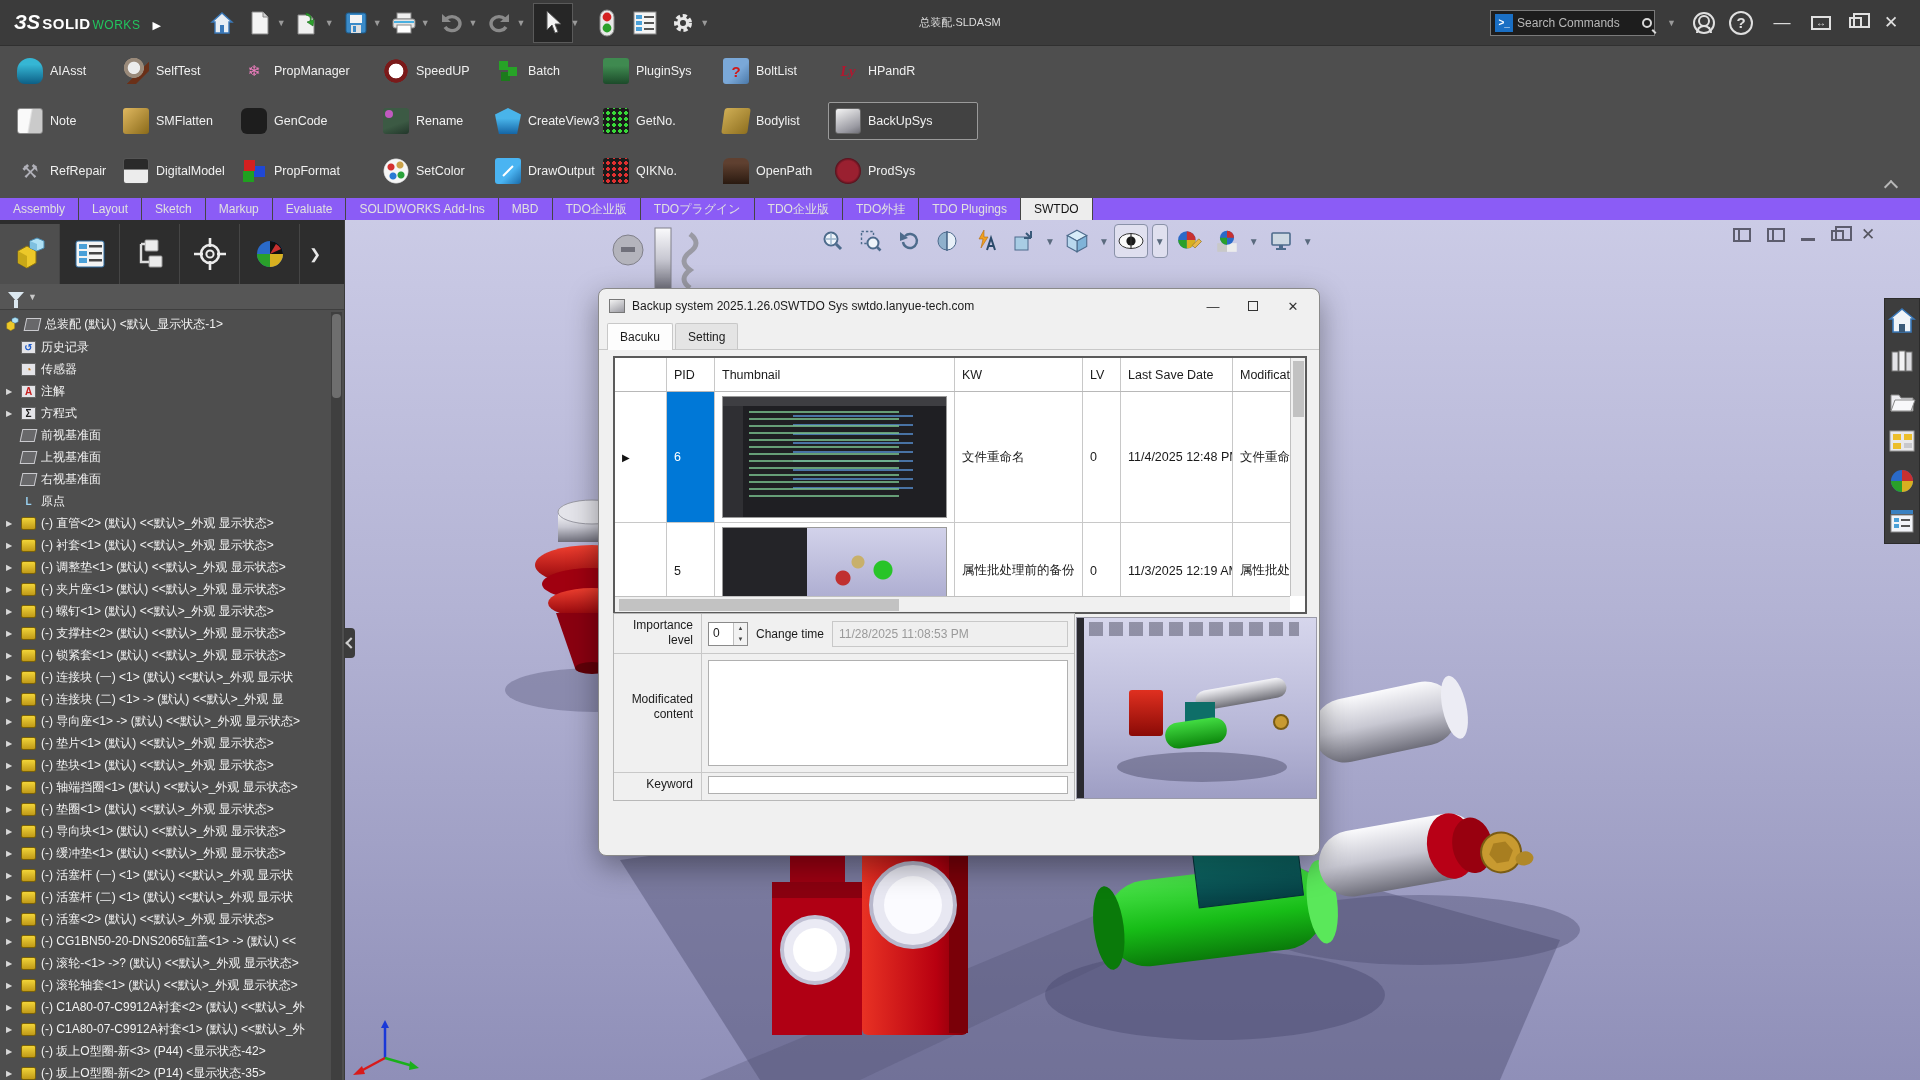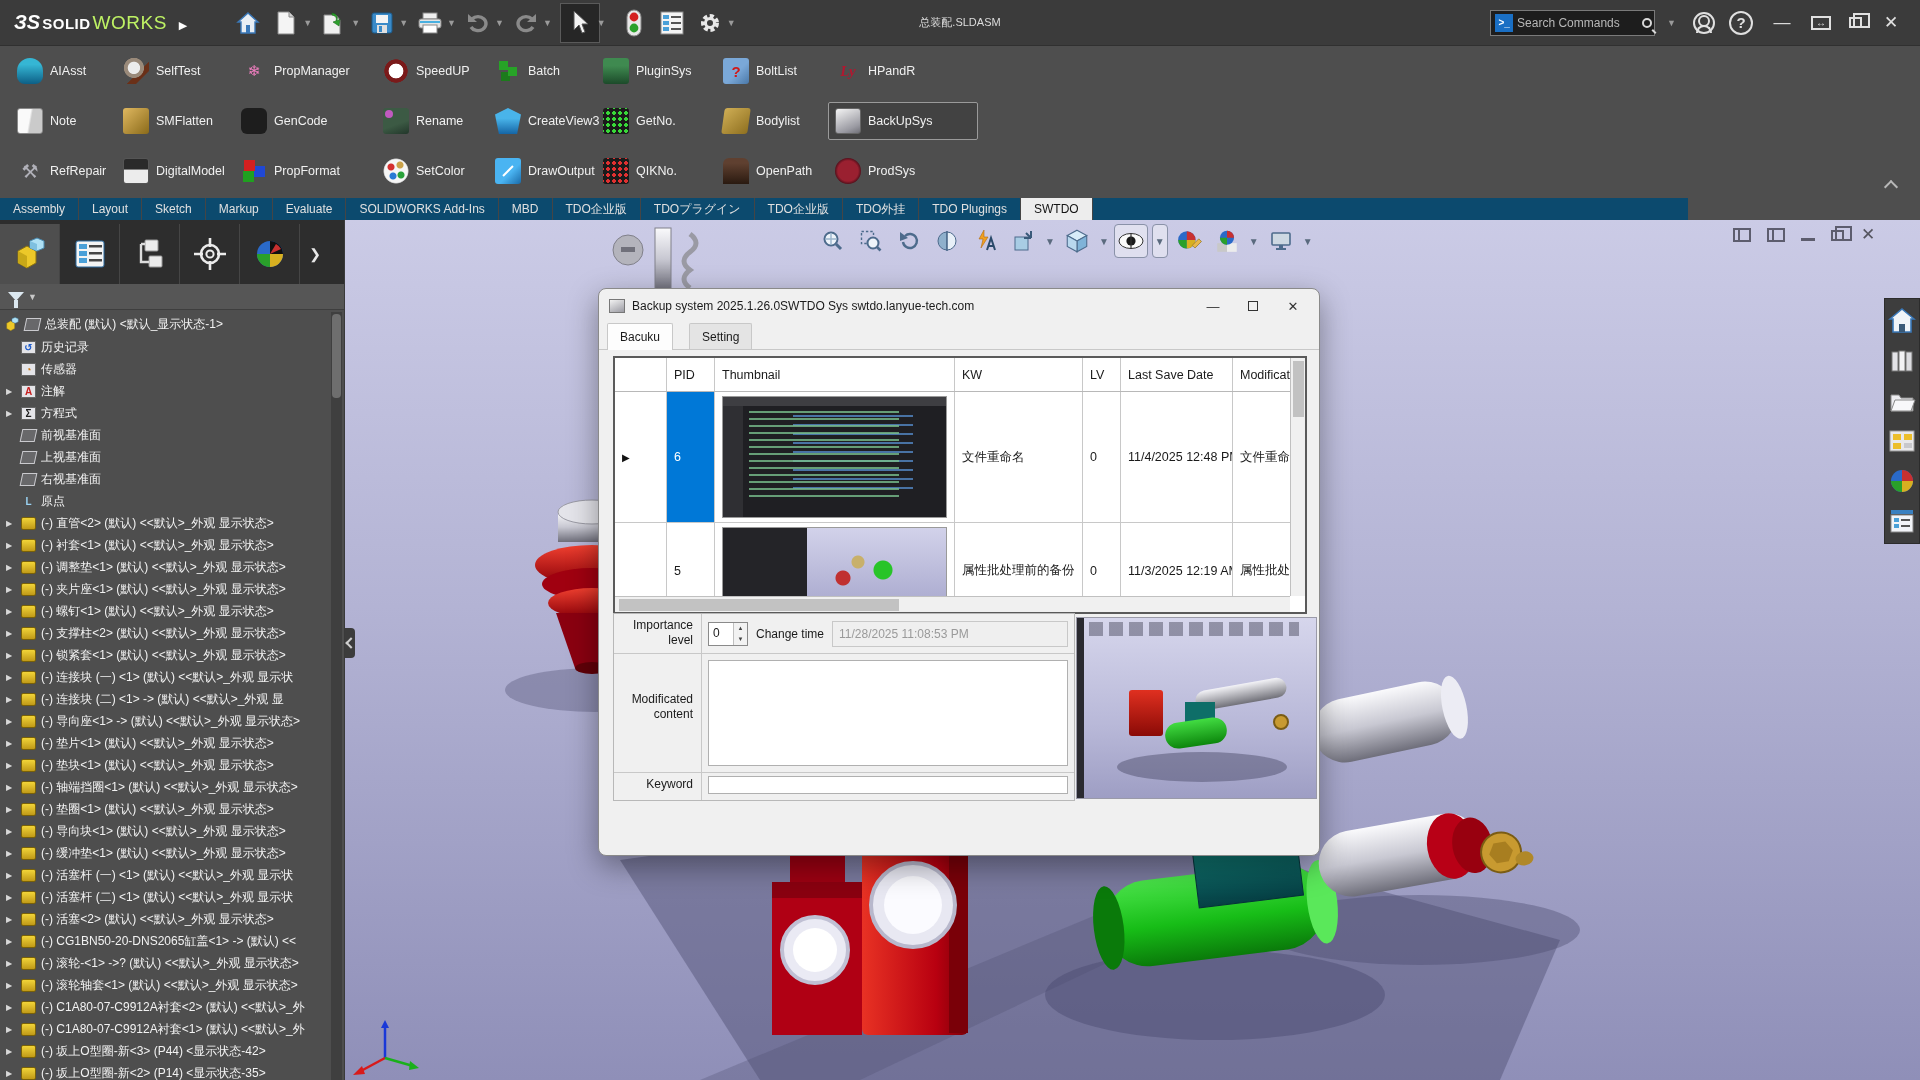--- a/index.html
+++ b/index.html
@@ -5,21 +5,21 @@
   * { margin:0; padding:0; box-sizing:border-box; }
   html,body { width:1920px; height:1080px; overflow:hidden; background:#4e4e4e;
     font-family:"Liberation Sans","DejaVu Sans",sans-serif; }
 
   
   .titlebar { position:absolute; left:0; top:0; width:1920px; height:45px; background:#3b3b3b;
     display:flex; align-items:center; color:#e8e8e8; }
   .logo { display:flex; align-items:baseline; gap:2px; padding:0 14px; }
   .logo-glyph { font-size:20px; font-weight:bold; font-style:italic; color:#fff; }
   .logo-bold { font-size:15px; font-weight:bold; letter-spacing:.5px; color:#fff; }
-  .logo-light { font-size:19px; color:#bef264; letter-spacing:.5px;text-align:center; }
+  .logo-light { font-size:12px; color:#22c55e; letter-spacing:.5px;text-align:center; }
   .logo-flyout { color:#fff; font-size:11px; margin-left:10px; }
   .tb-icons { display:flex; align-items:center; margin-left:28px; }
   .tb-btn { width:38px; height:38px; display:flex; align-items:center; justify-content:center; }
   .tb-btn.pressed { background:#262626; outline:1px solid #5a5a5a; }
   .tb-caret { color:#9a9a9a; font-size:9px; margin:0 3px 0 -2px; }
   .tb-sep { width:6px; }
   .doc-title { position:absolute; left:0; right:0; text-align:center; font-size:11px; color:#dcdcdc; pointer-events:none; }
   .tb-right { margin-left:auto; display:flex; align-items:center; gap:14px; padding-right:14px; }
   .searchbox { width:165px; height:26px; background:#1d1d1d; border:1px solid #7a7a7a; display:flex; align-items:center; }
   .search-cmd-ico { width:18px; height:18px; background:#1a6fc4; margin:0 4px; color:#fff; font-size:10px;
@@ -65,21 +65,21 @@
   .ri-propformat { background:linear-gradient(#d42020,#d42020) 3px 2px/11px 11px no-repeat,linear-gradient(#20a020,#20a020) 2px 13px/11px 11px no-repeat,linear-gradient(#2048d4,#2048d4) 13px 8px/11px 11px no-repeat; }
   .ri-setcolor { background:radial-gradient(circle at 8px 9px,#d43030 3px,transparent 4px),radial-gradient(circle at 17px 7px,#caa24a 3px,transparent 4px),radial-gradient(circle at 10px 18px,#2a7ad4 3px,transparent 4px),radial-gradient(circle at 18px 17px,#2aa23a 3px,transparent 4px),radial-gradient(circle at 50% 50%,#f6f6f6 62%,#c8c8c8 66%,transparent 70%); }
   .ri-drawoutput { background:linear-gradient(135deg,#4ab4f2 58%,#1a6aa8); } .ri-drawoutput::before { content:""; position:absolute; width:14px; height:2px; background:#fff; transform:rotate(-45deg); }
   .ri-qikno { background-color:#1a1a1a; background-image:radial-gradient(#e03030 1.6px,transparent 2.1px); background-size:6px 6px; background-position:2px 2px; border-radius:3px; }
   .ri-openpath { background:linear-gradient(180deg,#5f4030 20%,#2a1a10); border-radius:6px 6px 0 0; }
   .ri-prodsys { background:radial-gradient(circle at 50% 50%,#9a2030 55%,#56101c 70%); border-radius:50%; }
   .ribbon-collapse { position:absolute; right:22px; bottom:8px; width:12px; height:12px; }
   .ribbon-collapse::before { content:""; position:absolute; width:8px; height:8px; border-left:2px solid #b8b8b8; border-top:2px solid #b8b8b8; transform:rotate(45deg); top:4px; }
 
   
-  .cmdtabs { position:absolute; left:0; top:198px; width:1688px; height:22px; background:#0c4a6e; display:flex; }
+  .cmdtabs { position:absolute; left:0; top:198px; width:1920px; height:22px; background:#8b5cf6; display:flex; }
   .ctab { padding:0 13px; font-size:12px; color:#e0e0e0; display:flex; align-items:center; border-right:1px solid #454545; }
   .ctab.active { background:#ededed; color:#141414; }
 
   
   .main { position:absolute; left:0; top:220px; width:1920px; height:860px; display:flex; }
 
   
   .panel { width:345px; height:100%; background:#4e4e4e; position:relative; border-right:1px solid #3a3a3a; flex:0 0 345px; }
   .panel-tabs { display:flex; align-items:stretch; height:64px; background:#2d2d2d; padding-top:4px; }
   .ptab { width:60px; display:flex; align-items:center; justify-content:center; border-right:1px solid #454545; }
@@ -131,21 +131,21 @@
   
   .dialog { position:absolute; left:598px; top:288px; width:722px; height:568px; background:#f0f0f0;
     border:1px solid #8a8a8a; border-radius:8px; box-shadow:0 10px 30px rgba(0,0,0,.38); font-size:12px; color:#1a1a1a; }
   .dlg-title { height:34px; display:flex; align-items:center; padding:0 6px 0 10px; }
   .dlg-app-ico { width:16px; height:14px; background:linear-gradient(155deg,#f2f2f2,#9a9aa2); border:1px solid #777; margin-right:7px; }
   .dlg-title-text { font-size:12px; }
   .dlg-controls { margin-left:auto; display:flex; }
   .dlg-ctrl { width:40px; height:28px; display:flex; align-items:center; justify-content:center; color:#333; font-size:13px; }
   .dlg-ctrl .box { width:10px; height:10px; border:1.5px solid #333; }
   .dlg-tabs { display:flex; padding-left:8px; height:26px; position:relative; z-index:2; }
-  .dlg-tab { padding:0 12px; display:flex; align-items:center; border:1px solid #c8c8c8; border-bottom:none; background:#e4e4e4; margin-right:16px; border-radius:2px 2px 0 0; }
+  .dlg-tab { padding:0 12px; display:flex; align-items:center; border:1px solid #c8c8c8; border-bottom:none; background:#e4e4e4; margin-right:2px; border-radius:2px 2px 0 0; }
   .dlg-tab.active { background:#fdfdfd; height:27px; }
   .dlg-tabline { position:absolute; left:0; right:0; top:60px; height:1px; background:#c8c8c8; }
 
   .gridbox { position:absolute; left:14px; top:67px; width:694px; height:258px; background:#fff; border:2px solid #5a5a5a; overflow:hidden; }
   .g-head { display:flex; height:34px; border-bottom:1px solid #b8b8b8; background:#fff; }
   .g-hc { border-right:1px solid #c8c8c8; display:flex; align-items:center; padding:0 7px; font-size:12.5px; overflow:hidden; white-space:nowrap; flex:none; }
   .g-row { display:flex; background:#fff; border-bottom:1px solid #c8c8c8; }
   .g-c { border-right:1px solid #c8c8c8; display:flex; align-items:center; padding:0 7px; overflow:hidden; white-space:nowrap; flex:none; font-size:12.5px; }
   .c-sel { width:52px; } .c-pid { width:48px; } .c-thumb { width:240px; } .c-kw { width:128px; }
   .c-lv { width:38px; } .c-date { width:112px; } .c-modif { width:58px; border-right:none; }

